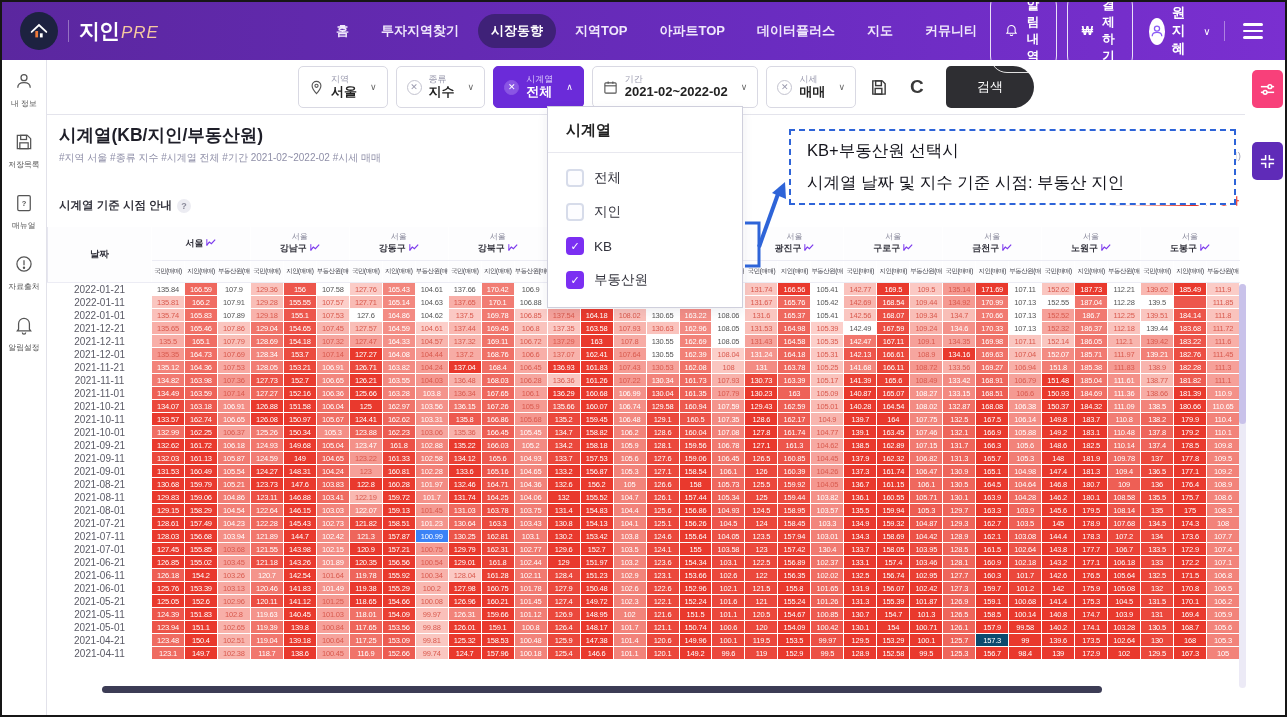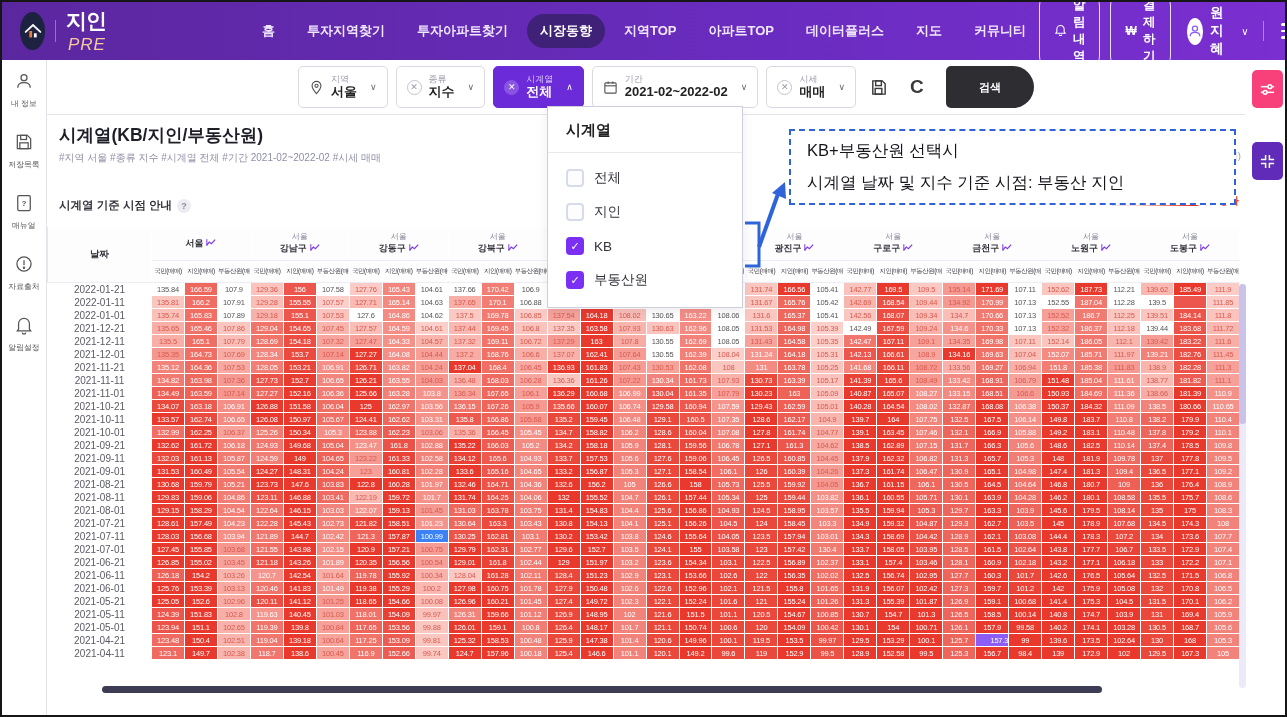--- a/index.html
+++ b/index.html
@@ -47,21 +47,21 @@
   .fbox .fchev { font-size:9px; color:#666; margin-left:6px; }
   .xcircle { width:15px; height:15px; border-radius:50%; border:1px solid #c3c3cf; color:#9a9aae; font-size:9px;
     display:flex; align-items:center; justify-content:center; background:#fff; }
   .fbox.active { background:#6b2bd9; border-color:#6b2bd9; }
   .fbox.active .flabel { color:#d9c6fb; }
   .fbox.active .fvalue { color:#fff; }
   .fbox.active .fchev { color:#fff; }
   .fbox.active .xcircle { background:#8a55e4; border-color:#8a55e4; color:#fff; }
   .tool-icon { width:30px; height:30px; display:flex; align-items:center; justify-content:center; cursor:pointer; }
   .c-glyph { font-size:19px; font-weight:bold; color:#3a3a3a; }
-  .search-btn { height:42px; width:88px; background:#2e2e32; color:#fff; font-size:11px; font-weight:bold;
+  .search-btn { height:42px; width:88px; background:#2e2e32; color:#fff; font-size:13px; font-weight:normal;
     border:none; border-radius:5px 21px 21px 5px; cursor:pointer; margin-left:6px; }
 
   .hsep { position:absolute; left:45px; top:112px; right:40px; height:1px; background:#e4e4ec; }
 
   
   .page-title { position:absolute; left:57px; top:121px; font-size:17.5px; font-weight:bold; color:#1e1e28; }
   .hashtags { position:absolute; left:57px; top:149px; font-size:10px; color:#8f8fa8; }
   .right-label { position:absolute; right:44px; top:148px; font-size:9.5px; color:#9a9aae; z-index:5; }
   .legend { position:absolute; right:46px; top:192px; display:flex; align-items:center; gap:4px; z-index:5; }
   .legend-bar { width:92px; height:9px; border-radius:5px;
@@ -132,21 +132,20 @@
         </svg>
       </div>
       <div class="logo-sep"></div>
       <div>
         <span class="brand">지인</span><span class="brand-suffix">PRE</span>
       </div>
     </div>
     <div class="nav-menu">
         <div class="nav-item">홈</div>
         <div class="nav-item">투자지역찾기</div>
-        <div class="nav-item">투자아파트찾기</div>
         <div class="nav-item active">시장동향</div>
         <div class="nav-item">지역TOP</div>
         <div class="nav-item">아파트TOP</div>
         <div class="nav-item">데이터플러스</div>
         <div class="nav-item">지도</div>
         <div class="nav-item">커뮤니티</div>
       </div>
     <div class="nav-right">
       <button class="pill-btn">
         <span>
@@ -1412,21 +1411,21 @@
             <td class="val gsep" style="background:rgb(235,72,60);color:#fff;">120.6</td>
             <td class="val" style="background:rgb(233,57,45);color:#fff;">149.96</td>
             <td class="val" style="background:rgb(235,72,60);color:#fff;">100.1</td>
             <td class="val gsep" style="background:rgb(235,72,60);color:#fff;">119.5</td>
             <td class="val" style="background:rgb(233,57,45);color:#fff;">153.5</td>
             <td class="val" style="background:rgb(236,81,70);color:#fff;">99.97</td>
             <td class="val gsep" style="background:rgb(233,57,45);color:#fff;">129.5</td>
             <td class="val" style="background:rgb(233,57,45);color:#fff;">153.29</td>
             <td class="val" style="background:rgb(233,57,45);color:#fff;">100.1</td>
             <td class="val gsep" style="background:rgb(238,101,91);color:#fff;">125.7</td>
-            <td class="val" style="background:#8b5cf6;color:#fff;text-align:right;">157.3</td>
+            <td class="val" style="background:#0c4a6e;color:#fff;">157.3</td>
             <td class="val" style="background:rgb(233,57,45);color:#fff;">99</td>
             <td class="val gsep" style="background:rgb(233,57,45);color:#fff;">139.6</td>
             <td class="val" style="background:rgb(233,57,45);color:#fff;">173.5</td>
             <td class="val" style="background:rgb(233,57,45);color:#fff;">102.64</td>
             <td class="val gsep" style="background:rgb(235,72,60);color:#fff;">130</td>
             <td class="val" style="background:rgb(233,57,45);color:#fff;">168</td>
             <td class="val" style="background:rgb(242,131,122);color:#fff;">105.3</td>
           </tr>
           <tr>
             <td class="datec">2021-04-11</td>

